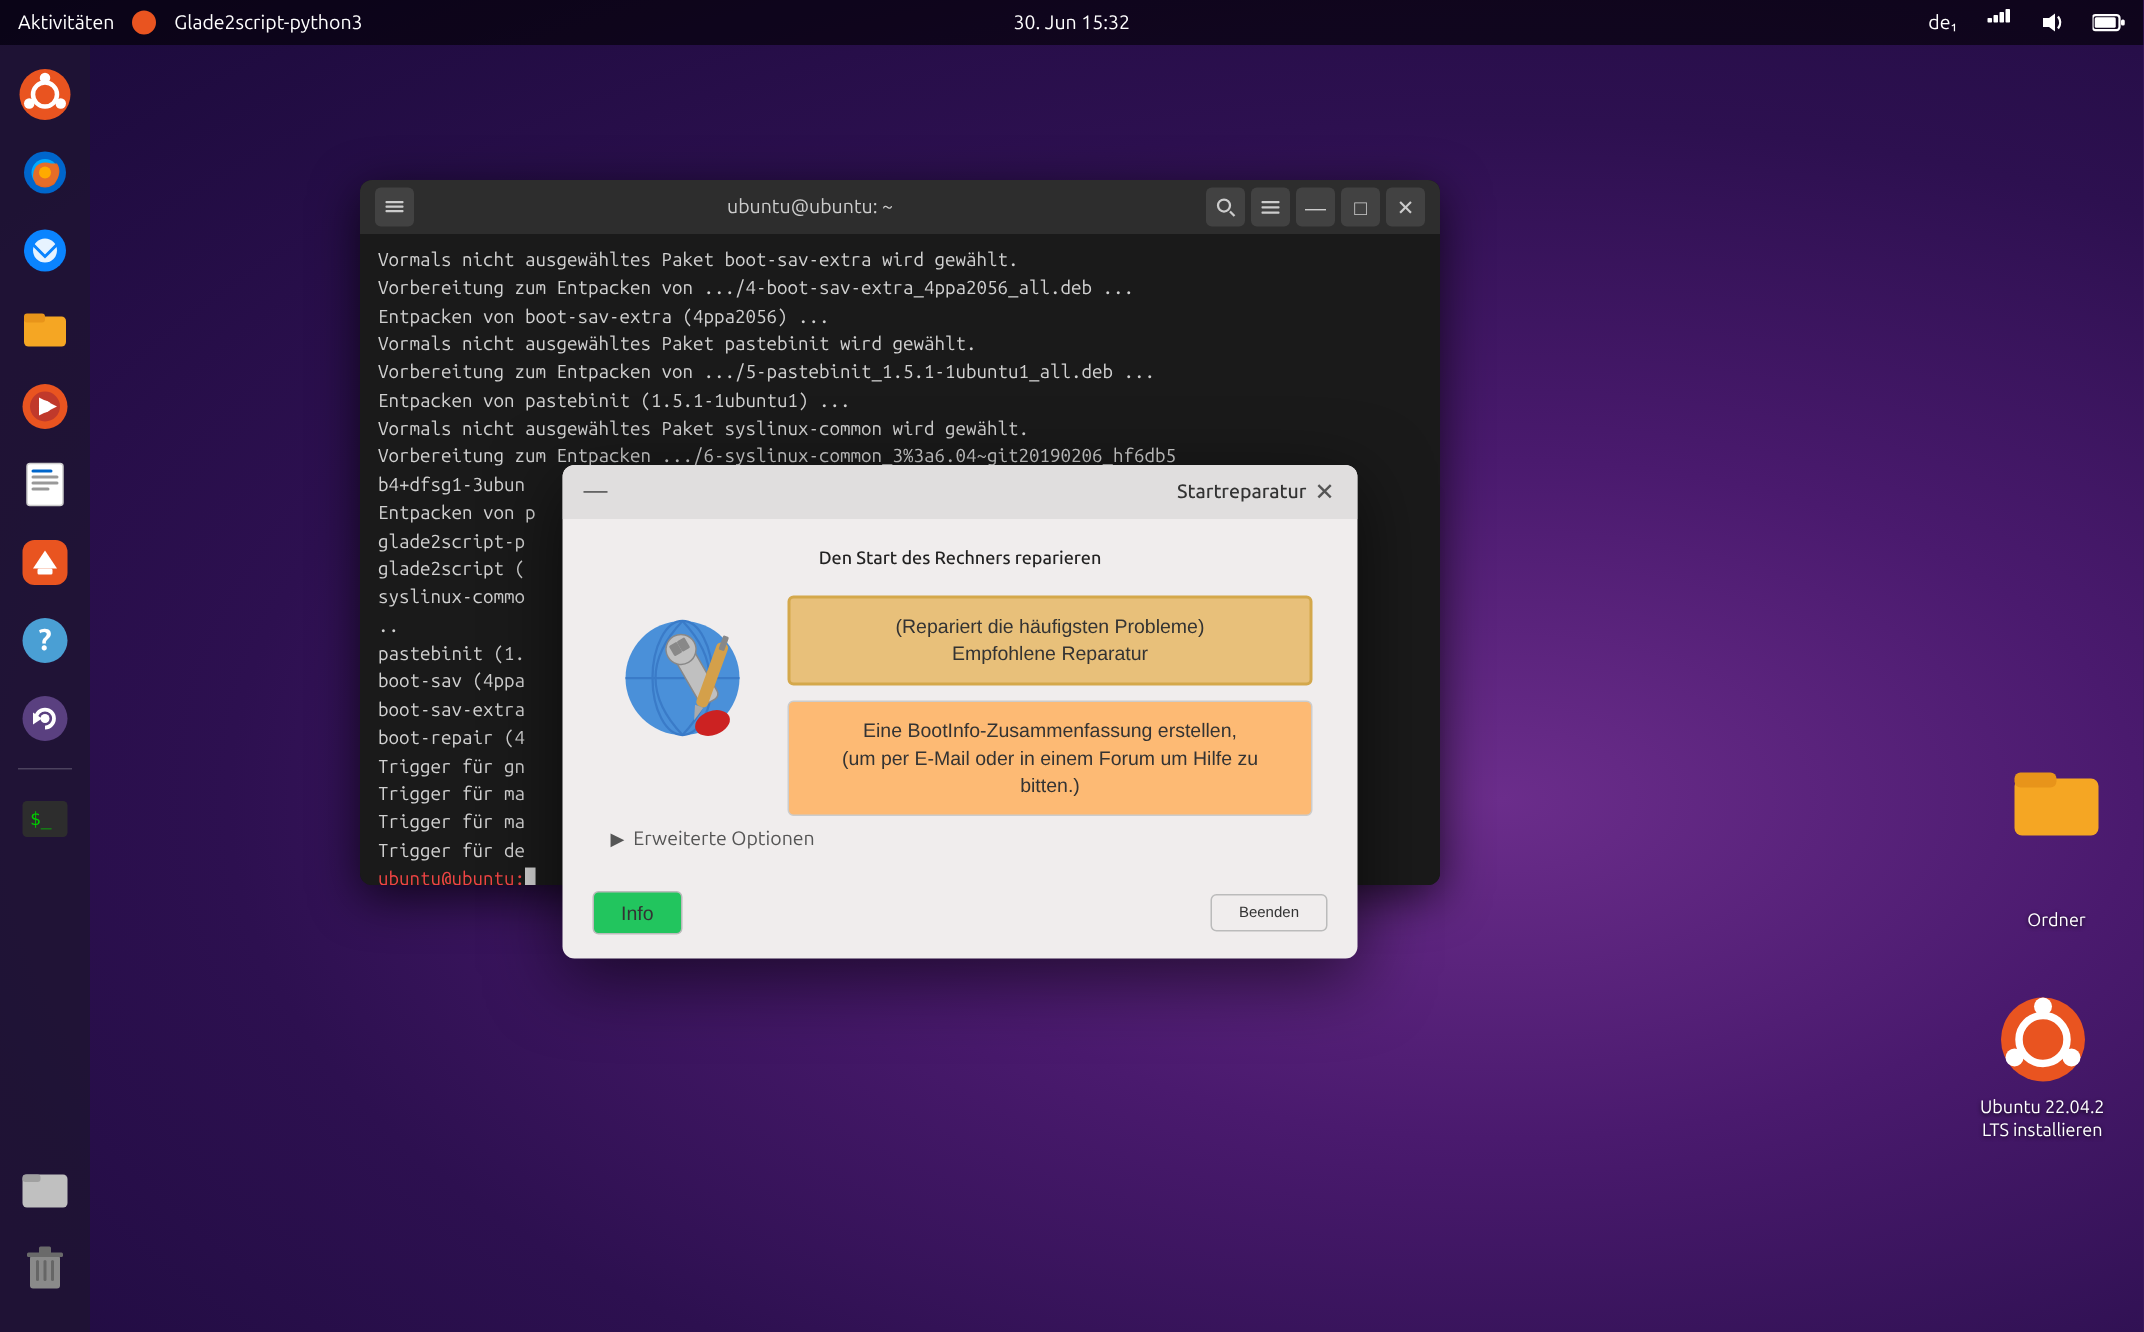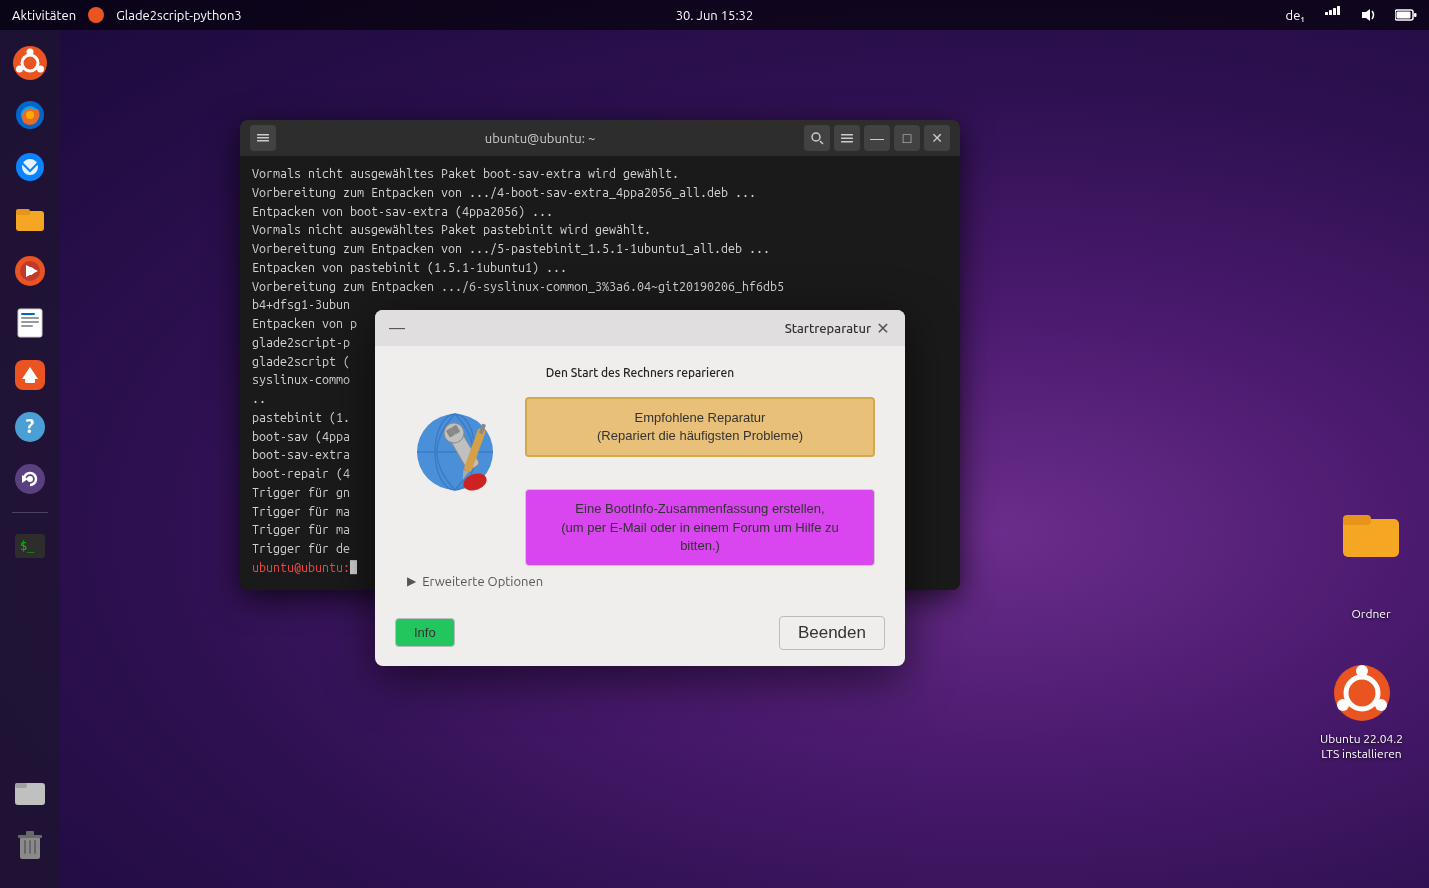--- a/index.html
+++ b/index.html
@@ -257,30 +257,29 @@
       border: 2px solid #d4a84b;
       border-radius: 4px;
       padding: 10px 16px;
       cursor: pointer;
       font-size: 13px;
       color: #333;
       text-align: center;
       line-height: 1.4;
     }
     .dialog-bootinfo-btn {
-      background: #d946ef;
+      background: #fdba74;
       border: 1px solid #ccc;
       border-radius: 4px;
       padding: 10px 16px;
       cursor: pointer;
       font-size: 13px;
       color: #333;
       text-align: center;
       line-height: 1.4;
-      margin-top: 22px;
     }
     .dialog-advanced {
       width: 100%;
       margin-top: 8px;
       display: flex;
       align-items: center;
       gap: 6px;
       font-size: 13px;
       color: #555;
       cursor: pointer;
@@ -301,21 +300,21 @@
       cursor: pointer;
       font-size: 13px;
       color: #333;
     }
     .dialog-beenden-btn {
       background: #f0eded;
       border: 1px solid #bbb;
       border-radius: 4px;
       padding: 6px 18px;
       cursor: pointer;
-      font-size: 17px;
+      font-size: 10px;
       color: #333;
     }
 
     
     .desktop-icon {
       position: absolute;
       display: flex;
       flex-direction: column;
       align-items: center;
       gap: 6px;
@@ -508,20 +507,21 @@
         <button class="terminal-btn">✕</button>
       </div>
     </div>
     <div class="terminal-content">
       <div>Vormals nicht ausgewähltes Paket boot-sav-extra wird gewählt.</div>
       <div>Vorbereitung zum Entpacken von .../4-boot-sav-extra_4ppa2056_all.deb ...</div>
       <div>Entpacken von boot-sav-extra (4ppa2056) ...</div>
       <div>Vormals nicht ausgewähltes Paket pastebinit wird gewählt.</div>
       <div>Vorbereitung zum Entpacken von .../5-pastebinit_1.5.1-1ubuntu1_all.deb ...</div>
       <div>Entpacken von pastebinit (1.5.1-1ubuntu1) ...</div>
+      <div>Vormals nicht ausgewähltes Paket syslinux-common wird gewählt.</div>
       <div>Vorbereitung zum Entpacken .../6-syslinux-common_3%3a6.04~git20190206_hf6db5</div>
       <div>b4+dfsg1-3ubun</div>
       <div>Entpacken von p</div>
       <div>glade2script-p</div>
       <div>glade2script (</div>
       <div>syslinux-commo&nbsp;&nbsp;&nbsp;&nbsp;&nbsp;&nbsp;&nbsp;&nbsp;&nbsp;&nbsp;&nbsp;&nbsp;&nbsp;&nbsp;&nbsp;&nbsp;&nbsp;&nbsp;&nbsp;&nbsp;&nbsp;&nbsp;&nbsp;&nbsp;&nbsp;&nbsp;&nbsp;&nbsp;&nbsp;&nbsp;&nbsp;&nbsp;&nbsp;&nbsp;&nbsp;&nbsp;&nbsp;&nbsp;&nbsp;&nbsp;&nbsp;&nbsp;&nbsp;&nbsp;&nbsp;&nbsp;&nbsp;&nbsp;&nbsp; et .</div>
       <div>..</div>
       <div>pastebinit (1.</div>
       <div>boot-sav (4ppa</div>
       <div>boot-sav-extra</div>
@@ -566,22 +566,22 @@
               <rect x="17" y="10" width="8" height="45" rx="3" fill="#d4a04a"></rect>
               <rect x="19" y="5" width="4" height="10" rx="1" fill="#888"></rect>
               <polygon points="17,55 23,55 20,65" fill="#aaa"></polygon>
             </g>
 
             <ellipse cx="70" cy="85" rx="12" ry="8" fill="#cc2222" transform="rotate(-20,70,85)"></ellipse>
           </svg>
         </div>
         <div class="dialog-buttons-col">
           <button class="dialog-repair-btn">
+            <div>(Repariert die häufigsten Probleme)</div>
             <div>Empfohlene Reparatur</div>
-            <div>(Repariert die häufigsten Probleme)</div>
           </button>
           <button class="dialog-bootinfo-btn">
             <div>Eine BootInfo-Zusammenfassung erstellen,</div>
             <div>(um per E-Mail oder in einem Forum um Hilfe zu bitten.)</div>
           </button>
         </div>
       </div>
       <div class="dialog-advanced">
         <span style="font-size:12px;">▶</span>
         <span>Erweiterte Optionen</span>

